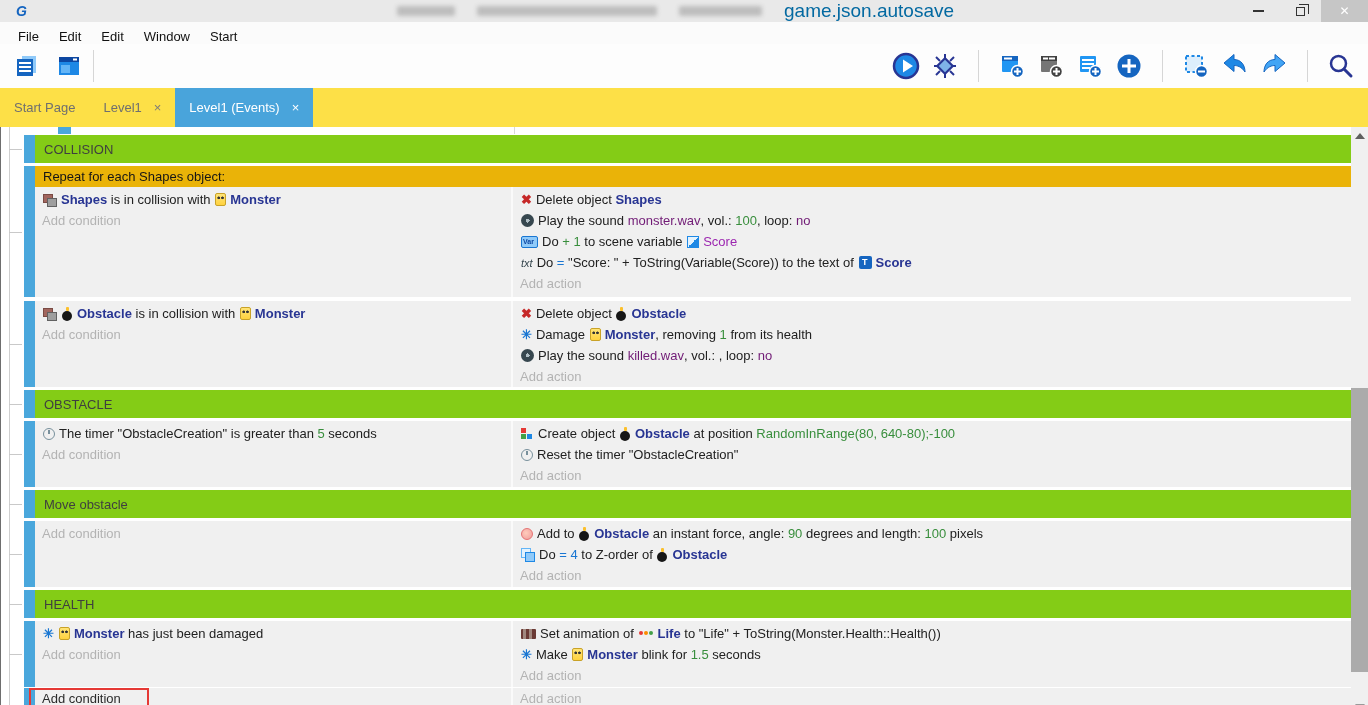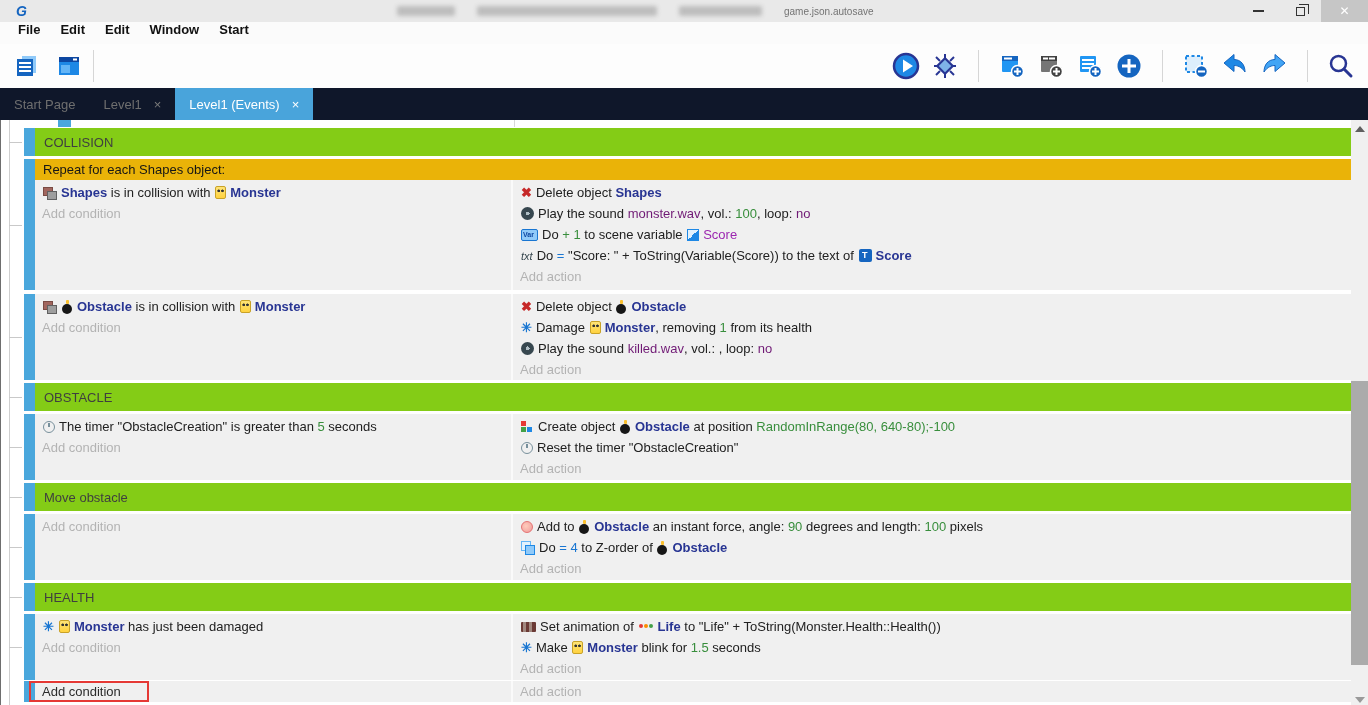--- a/index.html
+++ b/index.html
@@ -5,42 +5,42 @@
   * { margin:0; padding:0; box-sizing:border-box; }
   html,body { width:1368px; height:705px; overflow:hidden;
     font-family:"Liberation Sans", sans-serif; font-size:13px; background:#fff; }
 
   
   .titlebar { height:22px; background:#e9e9e9; position:relative; display:flex; align-items:center; }
   .logo { position:absolute; left:16px; top:3px; width:16px; height:16px; color:#1565c0;
     font-weight:bold; font-style:italic; font-size:14px; line-height:16px; }
   .title-wrap { position:absolute; left:397px; top:0; height:22px; display:flex; align-items:center; gap:22px; }
   .pill { height:10px; background:#bdbdbd; border-radius:2px; filter:blur(2px); }
-  .title-text { color:#737373; font-size:10px; }
+  .title-text { color:#0369a1; font-size:19px; }
   .wincontrols { position:absolute; right:0; top:0; height:22px; display:flex; }
   .winbtn { width:42px; height:22px; display:flex; align-items:center; justify-content:center; cursor:default; }
   .min-glyph { width:11px; height:0; border-bottom:2px solid #333; }
   .restore-glyph { width:9px; height:9px; border:1.5px solid #333; position:relative; background:#e9e9e9; }
   .restore-glyph::before { content:""; position:absolute; left:2px; top:-4px; width:9px; height:9px;
     border:1.5px solid #333; border-bottom:none; border-left:none; }
   .winbtn.close { background:#c6c6c6; color:#fff; font-size:12px; width:47px; }
 
   
-  .menubar { height:22px; background:#fbfbfb; display:flex; align-items:flex-start; padding-left:8px;font-weight:bold; }
+  .menubar { height:22px; background:#fbfbfb; display:flex; align-items:flex-end; padding-left:8px; }
   .menu-item { padding:0 10px; color:#111; }
 
   
   .toolbar { height:44px; background:#fdfdfd; display:flex; align-items:center; padding:0 8px; }
   .tb-left { display:flex; align-items:center; gap:12px; padding-left:4px; }
   .tb-sep { width:1px; height:32px; background:#d6d6d6; margin:0 9px; }
   .tb-right { margin-left:auto; display:flex; align-items:center; gap:9px; padding-right:4px; }
   .tbi { width:30px; height:30px; display:flex; align-items:center; justify-content:center; }
 
   
-  .tabbar { height:32px; background:#0f172a; display:flex; align-items:stretch; }
+  .tabbar { height:39px; background:#fde047; display:flex; align-items:stretch; }
   .tab { display:flex; align-items:center; gap:12px; padding:0 14px; color:#6f6f6f; }
   .tab .x { color:#7b7b7b; font-size:13px; }
   .tab.active { background:#49a4db; color:#fff; }
   .tab.active .x { color:#fff; }
 
   
   .sheet { position:relative; height:588px; background:#fff; border-left:1px solid #6e6e6e;
     padding-right:17px; overflow:hidden; }
   .treeline { position:absolute; left:8px; top:0; bottom:0; width:1px; background:#cfcfcf; }
   .block { position:relative; display:flex; align-items:stretch; margin-bottom:3px; }

